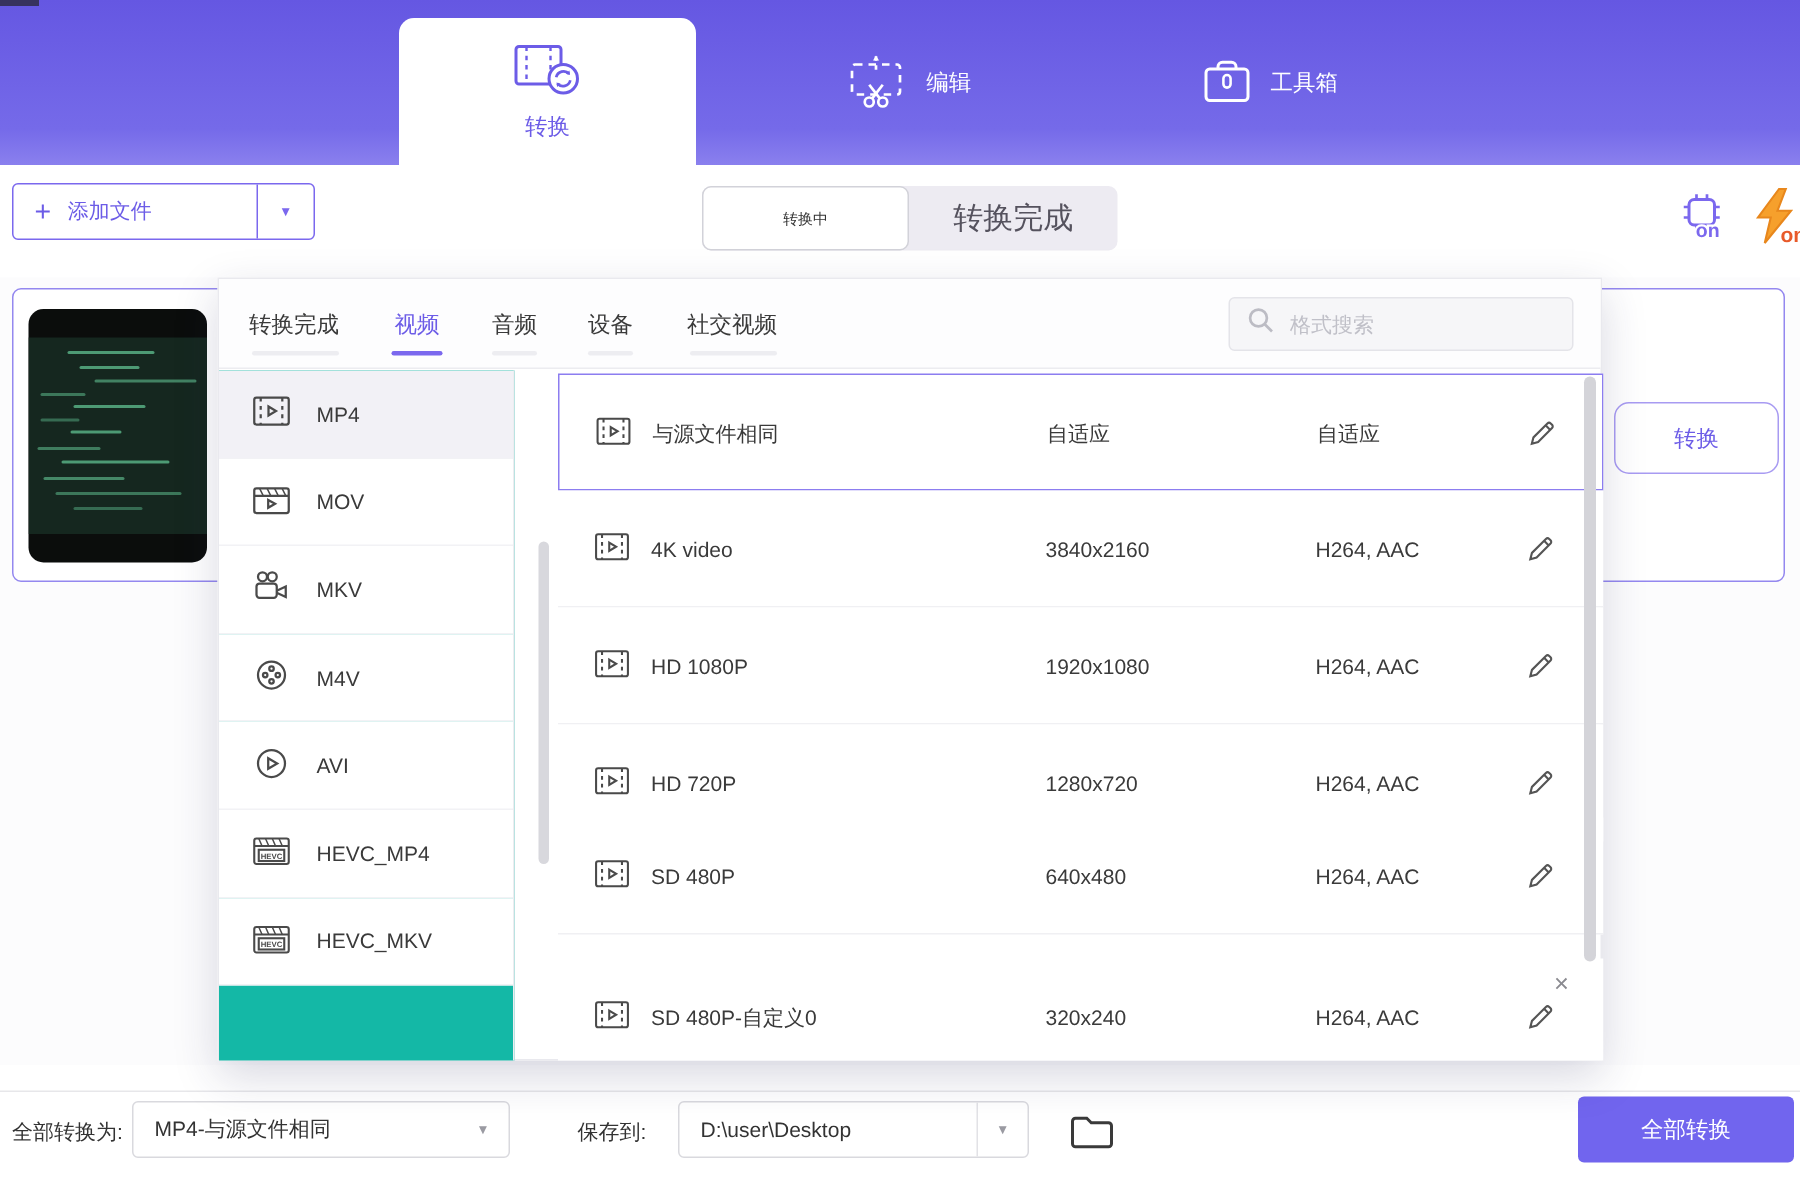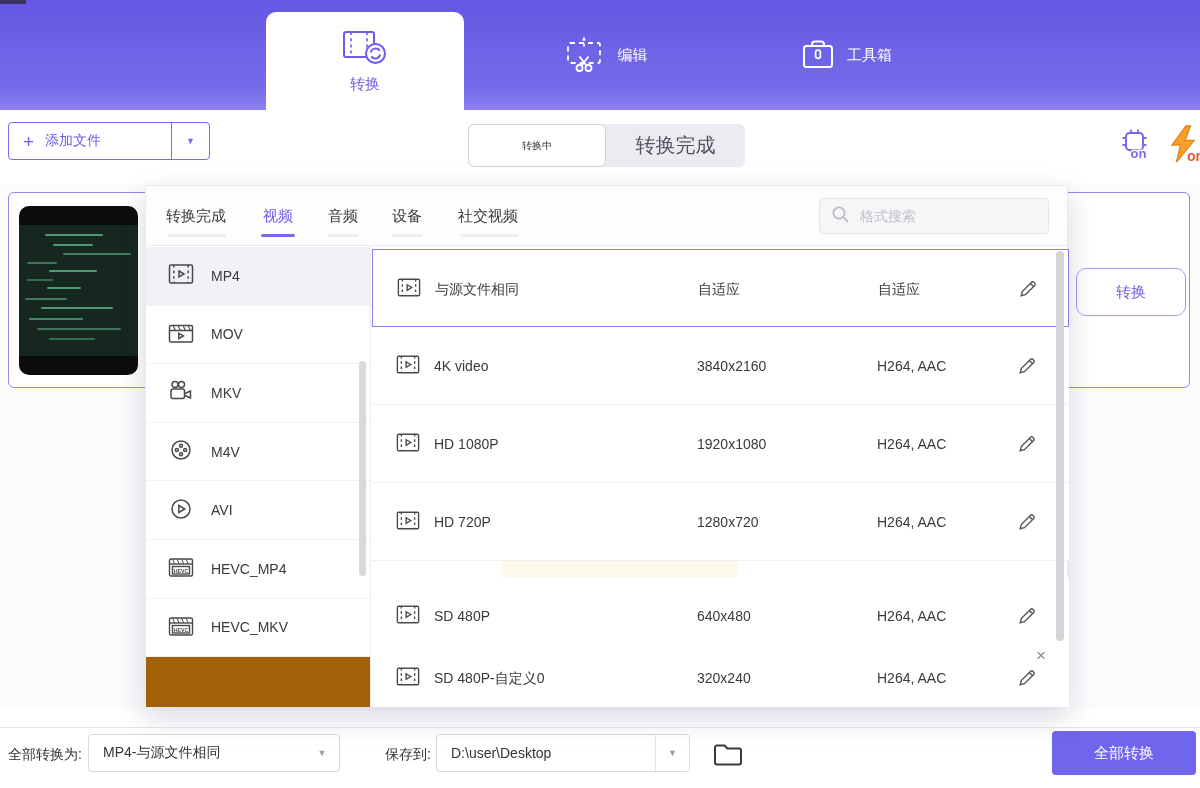--- a/index.html
+++ b/index.html
@@ -59,22 +59,22 @@
   .ptab-bar { position:absolute; bottom:9px; height:3px; border-radius:2px; background:#ededf1; }
   .ptab-bar.active { background:#7b68ee; }
   .ptab.active { color:#6c5ce7; }
   .search { position:absolute; right:18px; top:12px; width:230px; height:36px; background:#f6f6f8;
     border:1px solid #e4e4e9; border-radius:4px; display:flex; align-items:center; gap:10px;
     padding:0 11px; }
   .search input { border:0; outline:0; background:transparent; font-size:14px; width:160px;
     color:#555; font-family:inherit; }
   .search input::placeholder { color:#c0c0c8; }
 
-  .flist { position:absolute; left:0; top:61px; width:225px; height:460px; border-right:1px solid #ececf0;
-    overflow:hidden; background:#a16207; }
+  .flist { position:absolute; left:0; top:61px; width:197px; height:460px; border-right:1px solid #ececf0;
+    overflow:hidden; background:#14b8a6; }
   .fitem { height:58.6px; display:flex; align-items:center; gap:17px; padding-left:22px; font-size:14px;
     color:#3a3a3a; border-bottom:1px solid #f2f2f5; cursor:pointer; background:#fff; }
   .fitem.active { background:#f2f1f6; }
   .fitem svg { flex:none; }
 
   .rows { position:absolute; left:226px; top:61px; width:697px; height:460px; overflow:hidden; }
   .prow { position:absolute; left:0; width:697px; height:78px; background:#fff;
     border-bottom:1px solid #f0f0f3; cursor:pointer; }
   .prow.selected { border:1px solid #8c7df0;text-decoration:underline; }
   .pr-icon { position:absolute; left:24px; top:27px; }
@@ -408,21 +408,21 @@
         <span class="pr-res">1280x720</span>
         <span class="pr-codec">H264, AAC</span>
         <span class="pr-edit">
           <svg width="20" height="20" viewBox="0 0 20 20" fill="none" stroke="#555" stroke-width="1.4">
             <path d="M3.2 16.8l1.1-4.2 9.3-9.3c.6-.6 1.6-.6 2.2 0l.9.9c.6.6.6 1.6 0 2.2l-9.3 9.3z"></path>
             <path d="M12.4 4.5l3.1 3.1"></path>
           </svg>
         </span>
       </div>
 
-      <div class="prow" style="top:330px">
+      <div class="prow" style="top:298px">
         <span class="pr-icon">
           <svg width="24" height="21" viewBox="0 0 26 22" fill="none" stroke="#4a4a4a" stroke-width="1.5">
             <rect x="1.5" y="2" width="23" height="18" rx="1.5"></rect>
             <line x1="5.8" y1="2" x2="5.8" y2="20" stroke-dasharray="2.6 3"></line>
             <line x1="20.2" y1="2" x2="20.2" y2="20" stroke-dasharray="2.6 3"></line>
             <path d="M11 8l5 3-5 3z"></path>
           </svg>
         </span>
         <span class="pr-name">SD 480P</span>
         <span class="pr-res">640x480</span>
@@ -464,21 +464,21 @@
   <div class="bottombar">
     <span class="bb-label" style="left:8px">全部转换为:</span>
 
     <div class="bb-box" style="left:88px;width:252px">
       <span class="val">MP4-与源文件相同</span>
       <span class="bb-caret">▼</span>
     </div>
 
     <span class="bb-label" style="left:385px">保存到:</span>
 
-    <div class="bb-box" style="left:436px;width:254px">
+    <div class="bb-box" style="left:452px;width:234px">
       <span class="val">D:\user\Desktop</span>
       <span class="bb-caret sep">▼</span>
     </div>
 
     <div class="folder-btn">
       <svg width="32" height="28" viewBox="0 0 32 28" fill="none" stroke="#3a3a3a" stroke-width="2">
         <path d="M3 7.5a2 2 0 0 1 2-2h7.5l3 3H27a2 2 0 0 1 2 2v12a2 2 0 0 1-2 2H5a2 2 0 0 1-2-2z"></path>
       </svg>
     </div>
 

